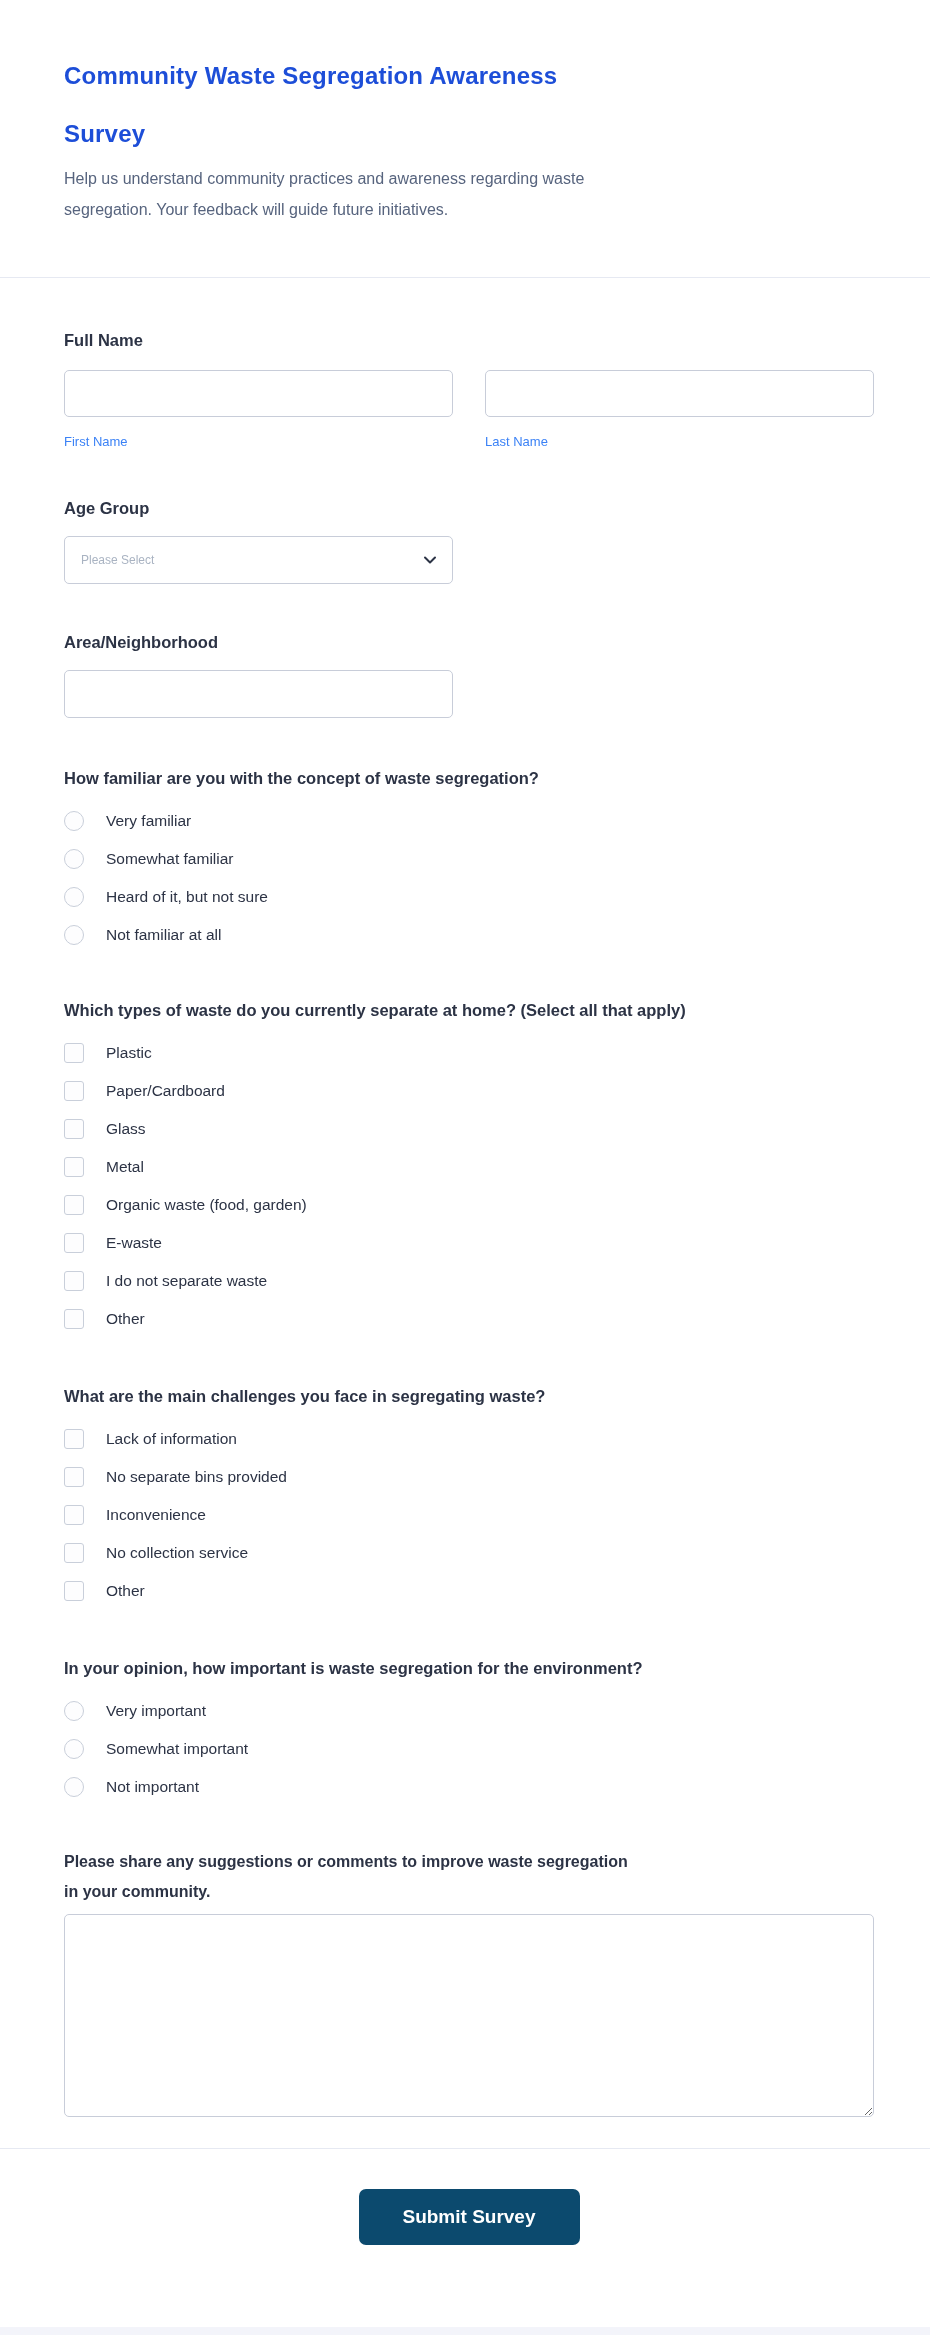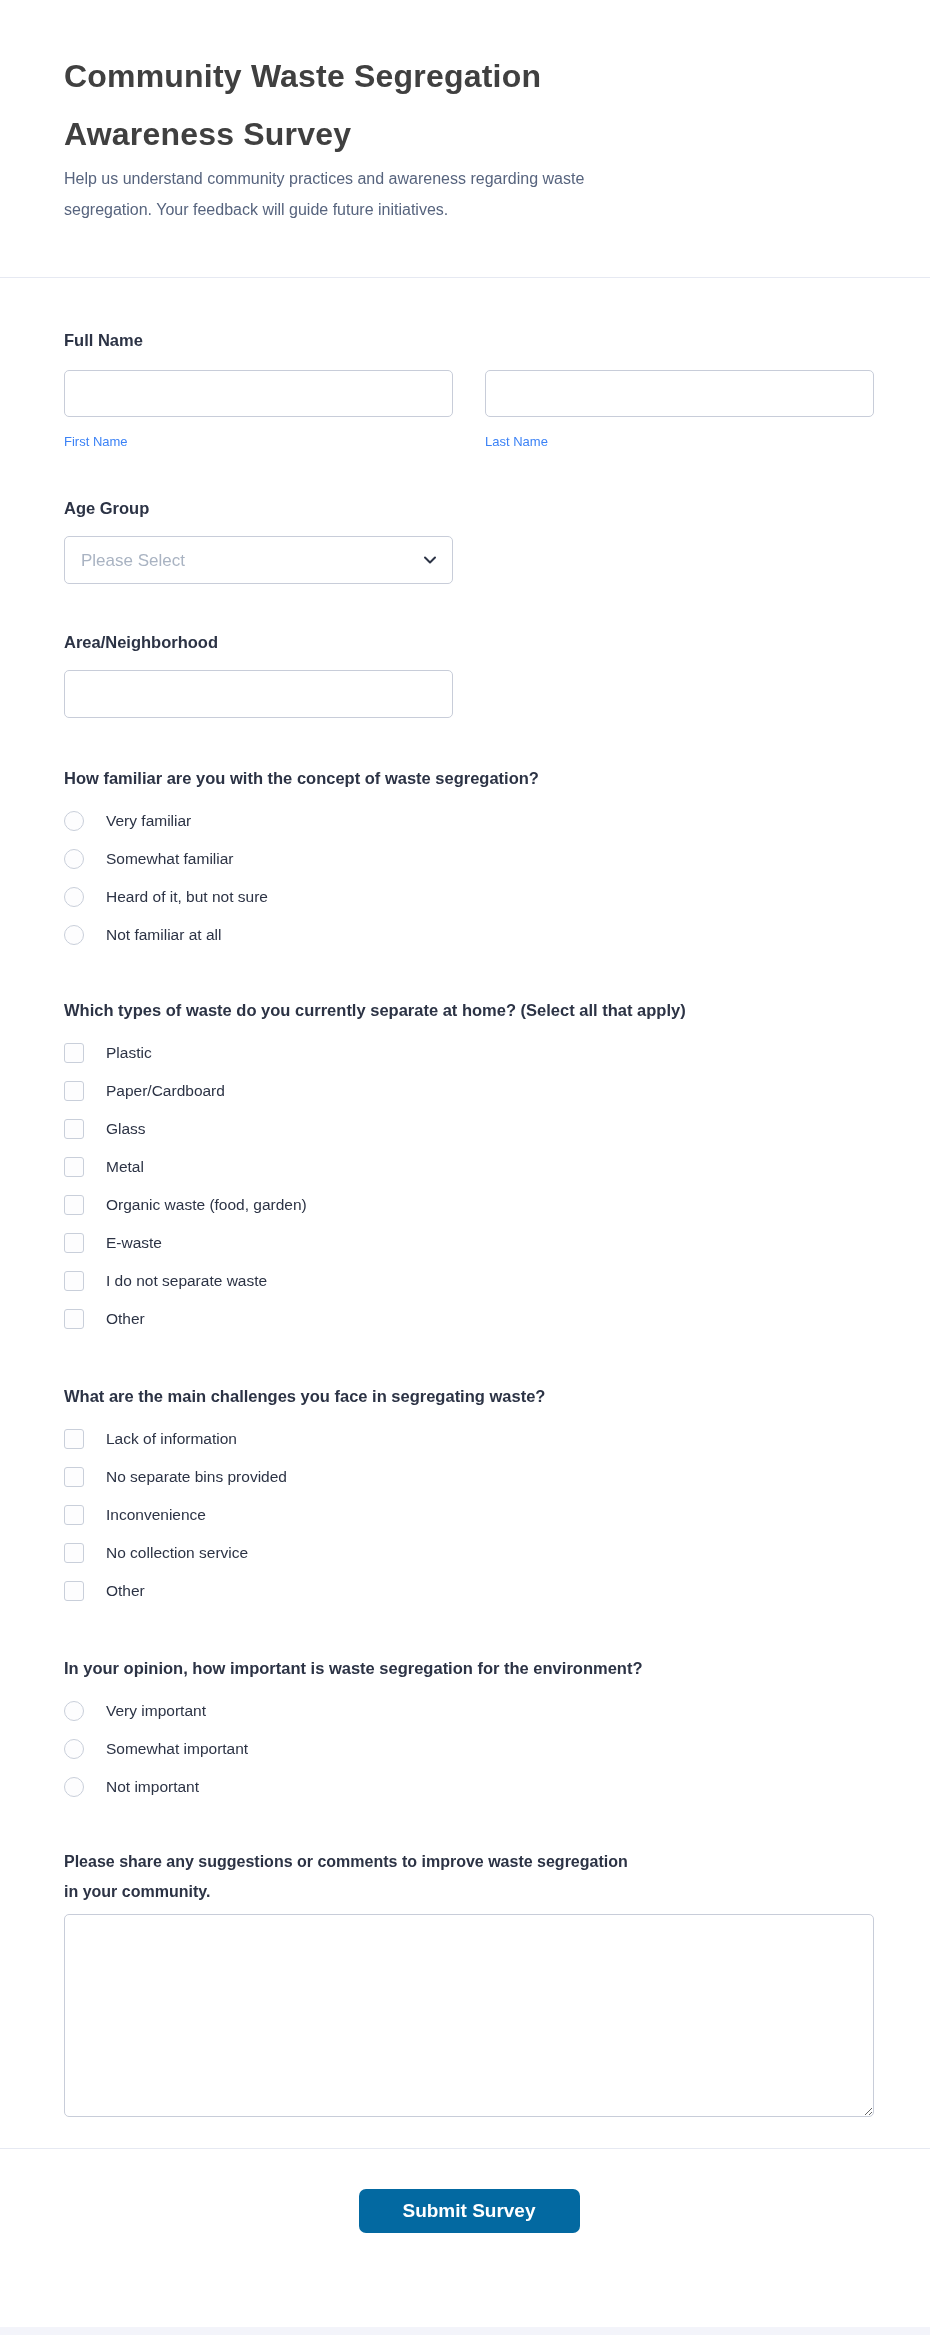--- a/index.html
+++ b/index.html
@@ -19,21 +19,21 @@
     padding: 47px 56px 44px 64px;
     overflow: hidden;
   }
   .divider {
     border: 0; border-top: 1px solid #e6e9f2;
     margin: 0 -56px 0 -64px; 
   }
   
   h1.title {
     margin: 0; max-width: 520px;
-    font-size: 32px; font-weight: 700; color: #404040;
+    font-size: 24px; font-weight: 700; color: #1d4ed8;
     line-height: 58px; letter-spacing: 0.2px;
   }
   .subtitle {
     margin: 0; max-width: 545px;
     font-size: 16px; color: #57647e; line-height: 31px;
   }
   .header-divider { margin-top: 52px; }
   
   .q {
     font-size: 16.5px; font-weight: 600; color: #2c3345;
@@ -53,21 +53,21 @@
     font-size: 16px; color: #2c3345; padding: 0 14px;
     font-family: inherit;
   }
   input.text-input.full { width: 389px; height: 48px; margin-top: 18px; }
   .select-wrap { position: relative; width: 389px; margin-top: 18px; }
   select.select {
     appearance: none; -webkit-appearance: none;
     width: 389px; height: 48px;
     border: 1px solid #c8cdd9; border-radius: 5px;
     background: #fff; outline: none;
-    font-size: 17px; color: #a9b3c2; padding: 0 40px 0 16px;
+    font-size: 12px; color: #a9b3c2; padding: 0 40px 0 16px;
     font-family: inherit;
   }
   .chevron {
     position: absolute; right: 16px; top: 50%;
     margin-top: -5px; pointer-events: none;
     width: 14px; height: 10px; display: block;
   }
   .options { margin-top: 14px; }
   label.opt {
     display: flex; align-items: center;
@@ -89,22 +89,22 @@
     display: block; margin-top: 7px;
     width: 810px; height: 203px;
     border: 1px solid #c8cdd9; border-radius: 5px;
     background: #fff; outline: none;
     font-size: 16px; color: #2c3345; padding: 12px 14px;
     font-family: inherit;
   }
   .footer-divider { margin-top: 31px; }
   .button-row { margin-top: 40px; display: flex; justify-content: center; }
   button.submit {
-    width: 221px; height: 44px;
-    background: #0369a1; color: #ffffff;
+    width: 221px; height: 56px;
+    background: #0c4a6e; color: #ffffff;
     border: none; border-radius: 7px;
     font-size: 19px; font-weight: 700;
     font-family: inherit; cursor: pointer;
   }
 </style>
 </head>
 <body>
 
 <div class="card">
 

